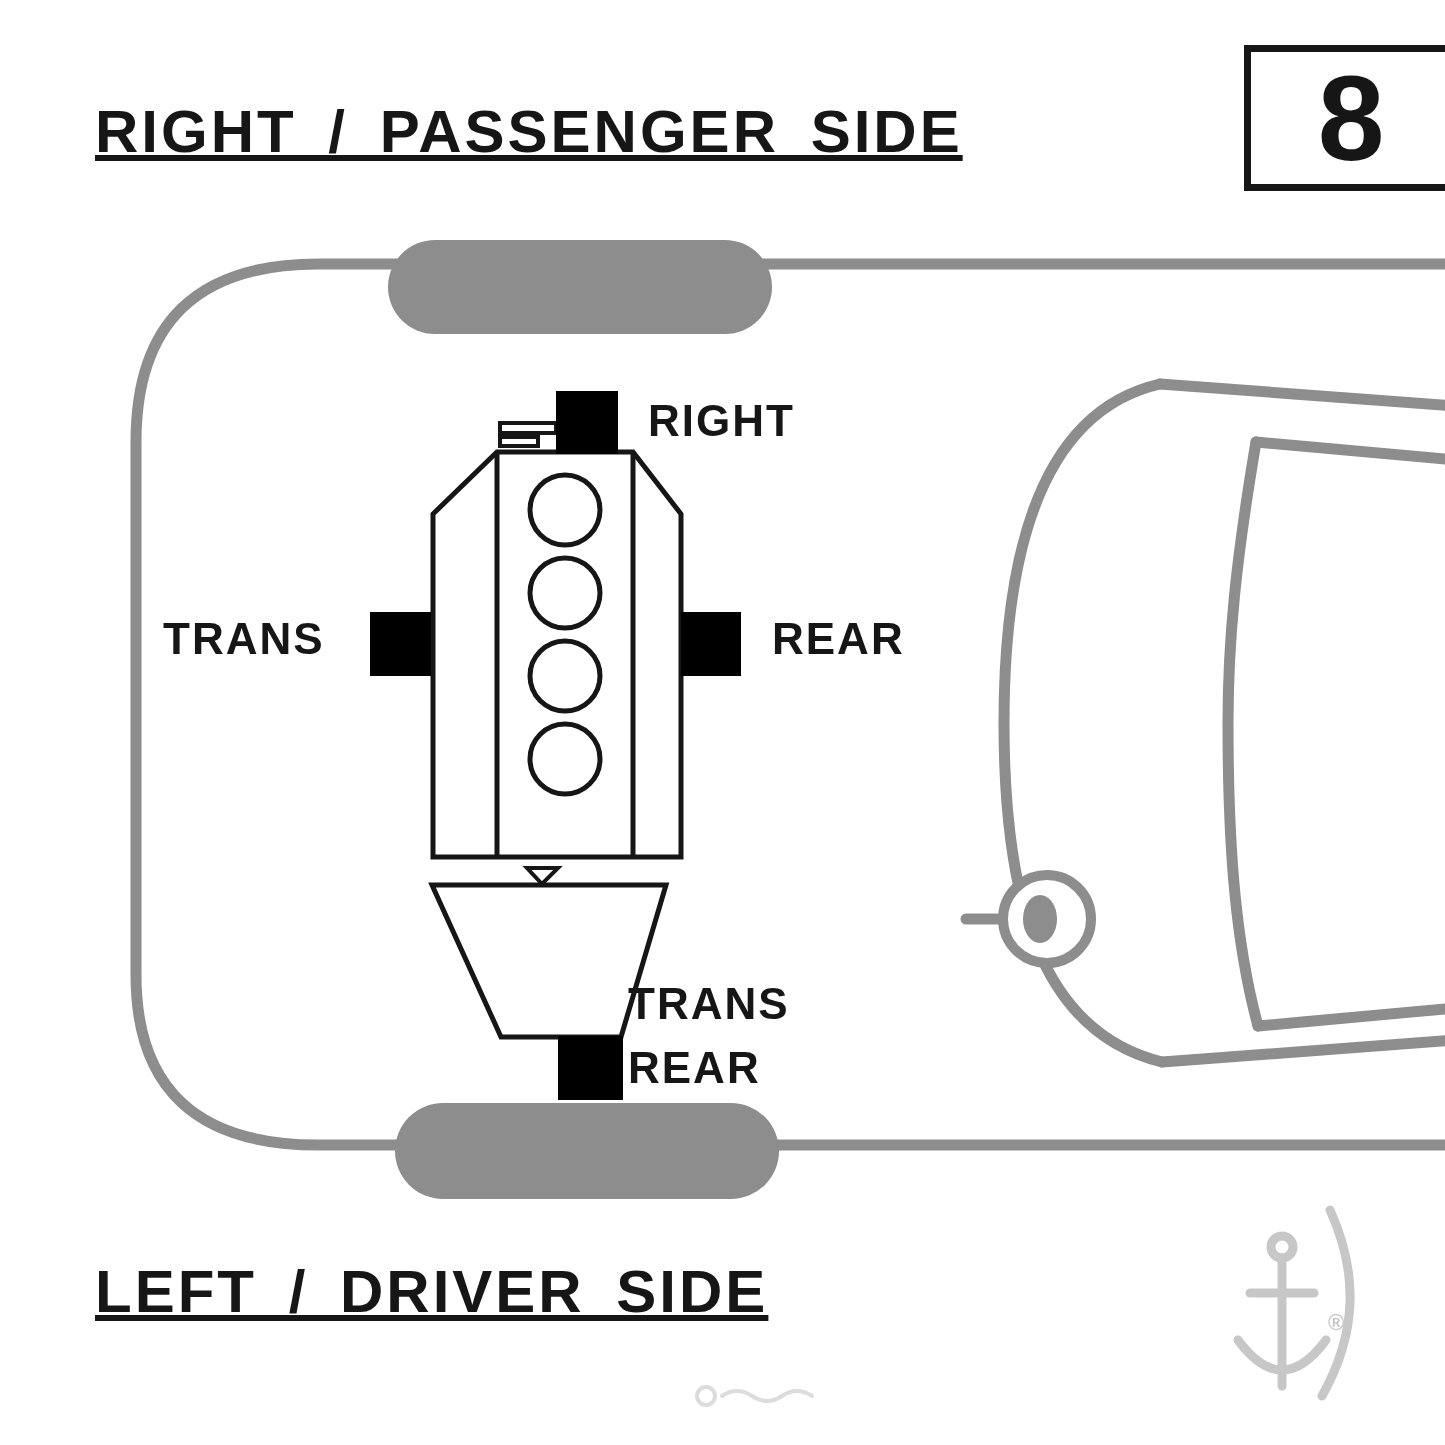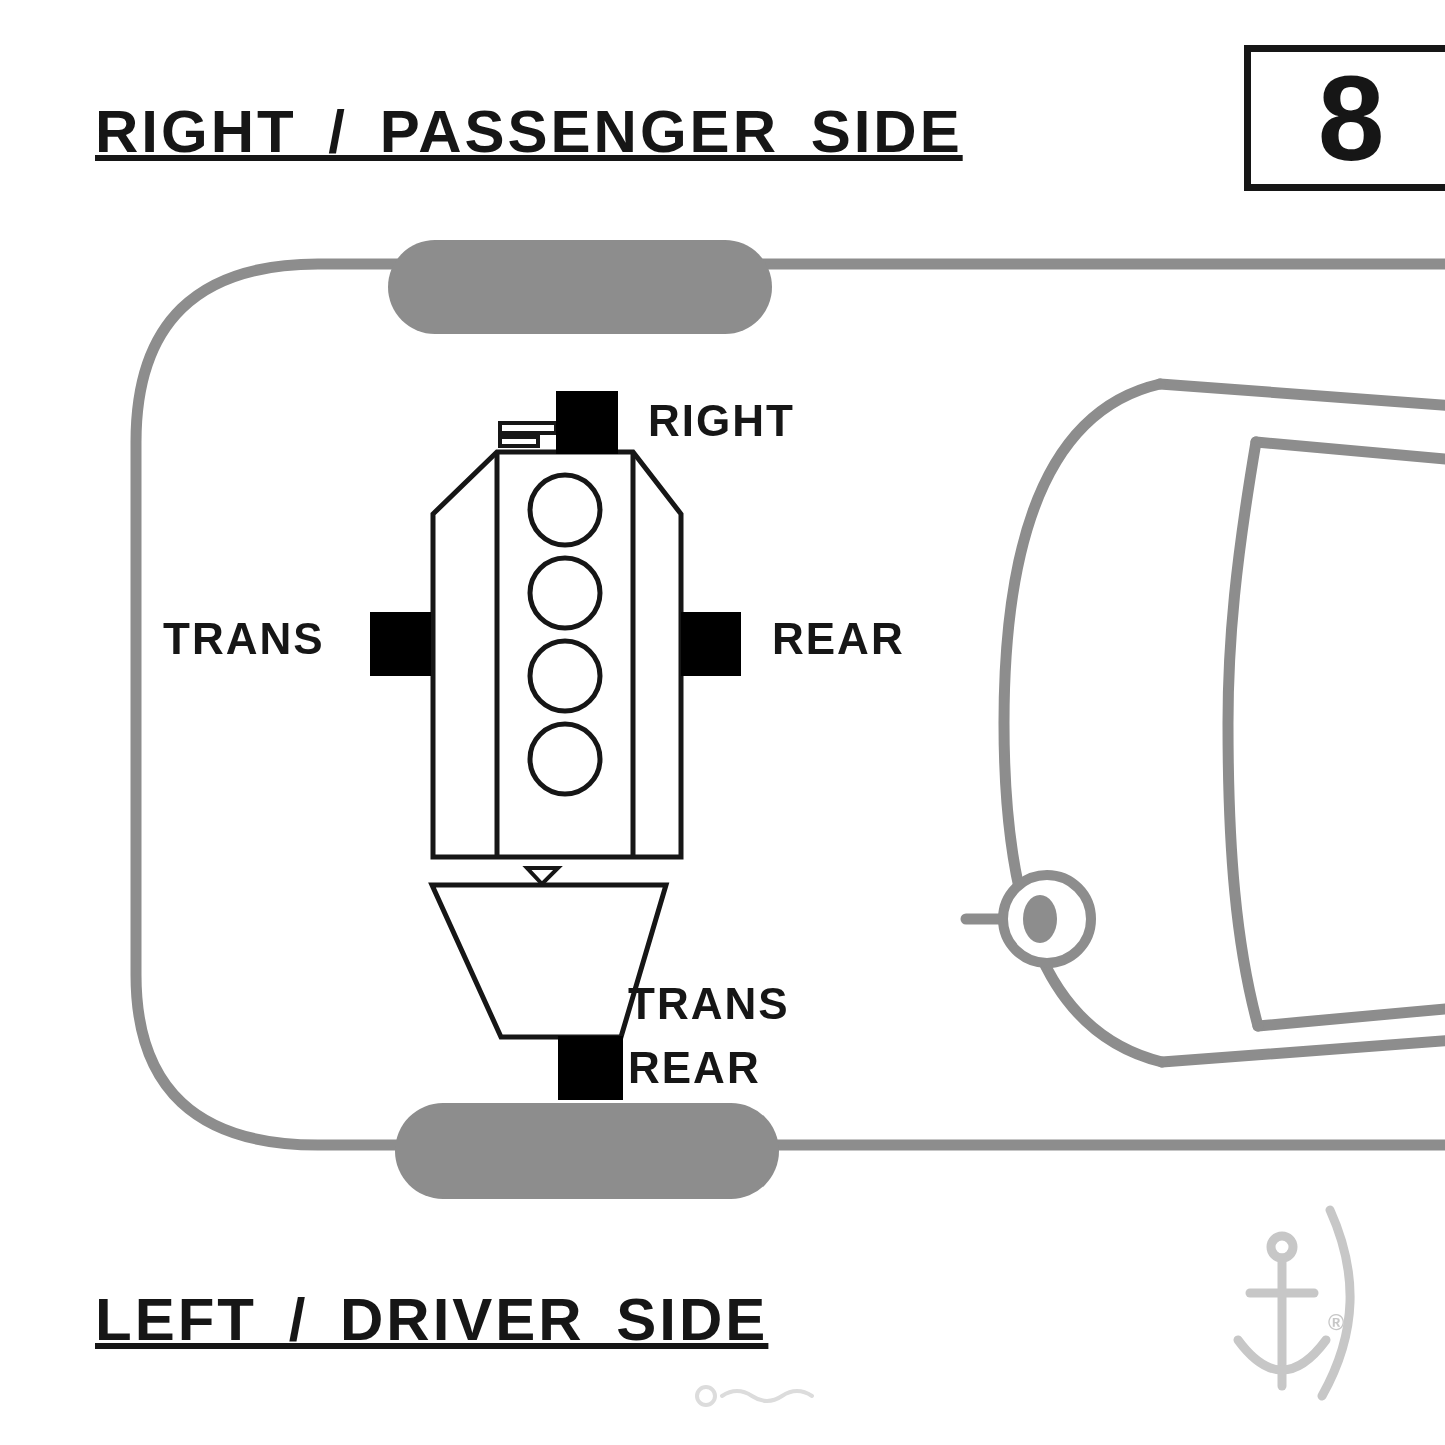--- a/index.html
+++ b/index.html
@@ -103,16 +103,16 @@
 
   <div class="label mount-label" style="left:163px;top:617px">TRANS</div>
 
   <div class="label mount-label" style="left:772px;top:617px">REAR</div>
 
   <div class="label mount-label trans-label" style="left:628px;top:972px;width:252px">
     <div>TRANS</div>
     <div>REAR</div>
   </div>
 
-  <div class="label title" style="left:95px;top:1290px">LEFT / DRIVER SIDE</div>
+  <div class="label title" style="left:95px;top:1262px">LEFT / DRIVER SIDE</div>
 
   <div class="reg-mark">®</div>
 </div>
 
 </body></html>

